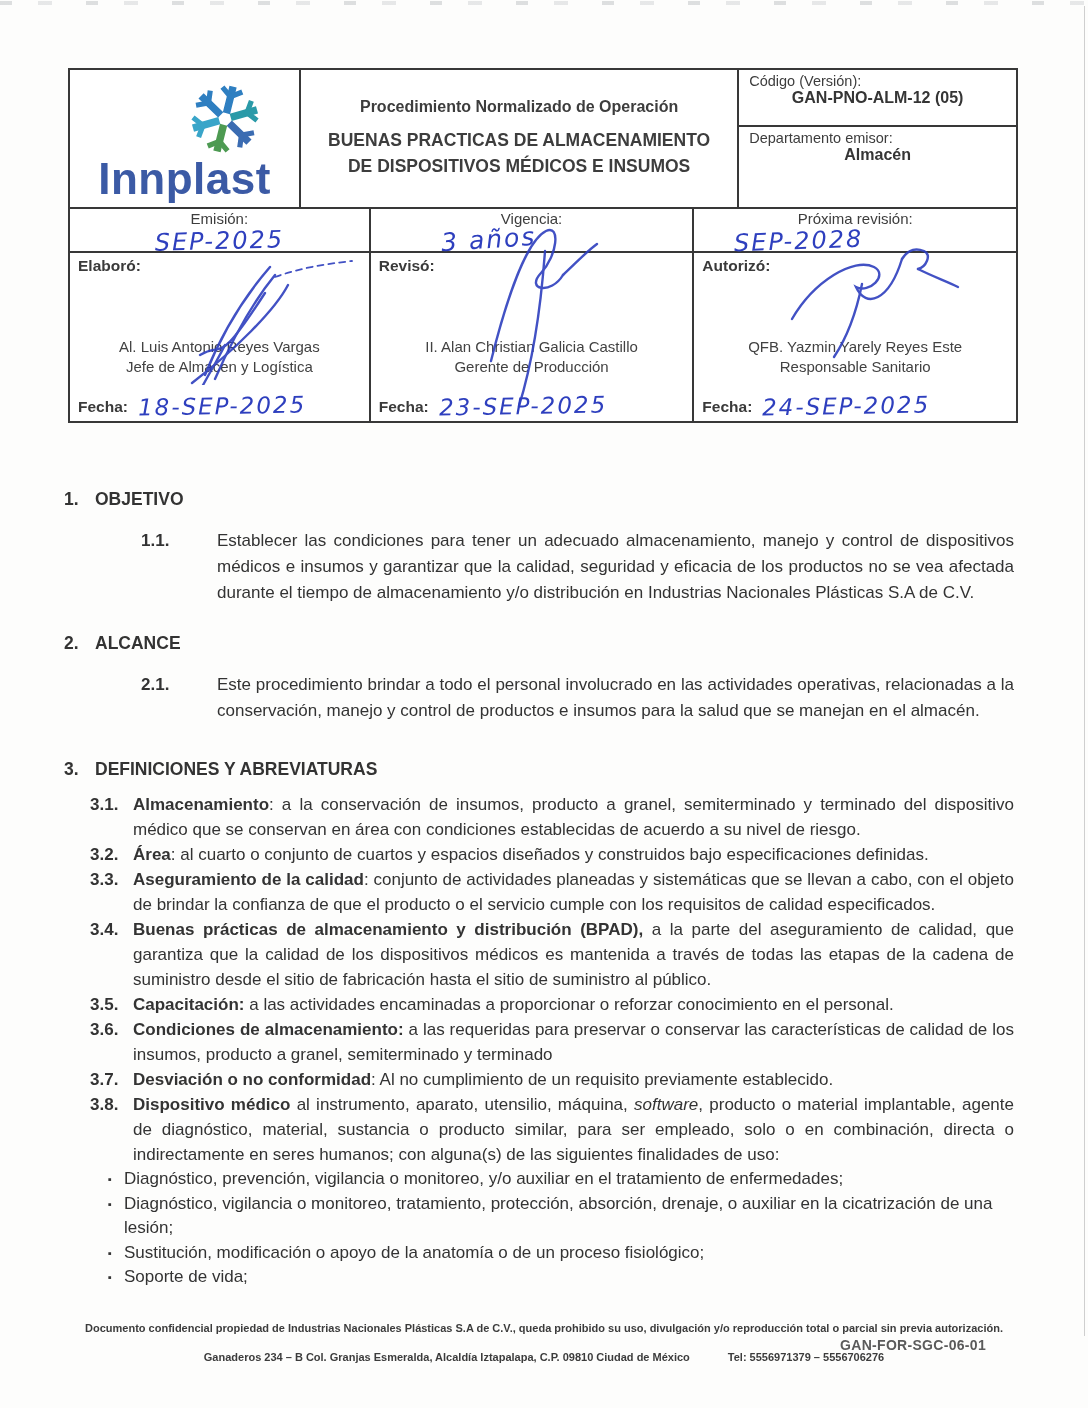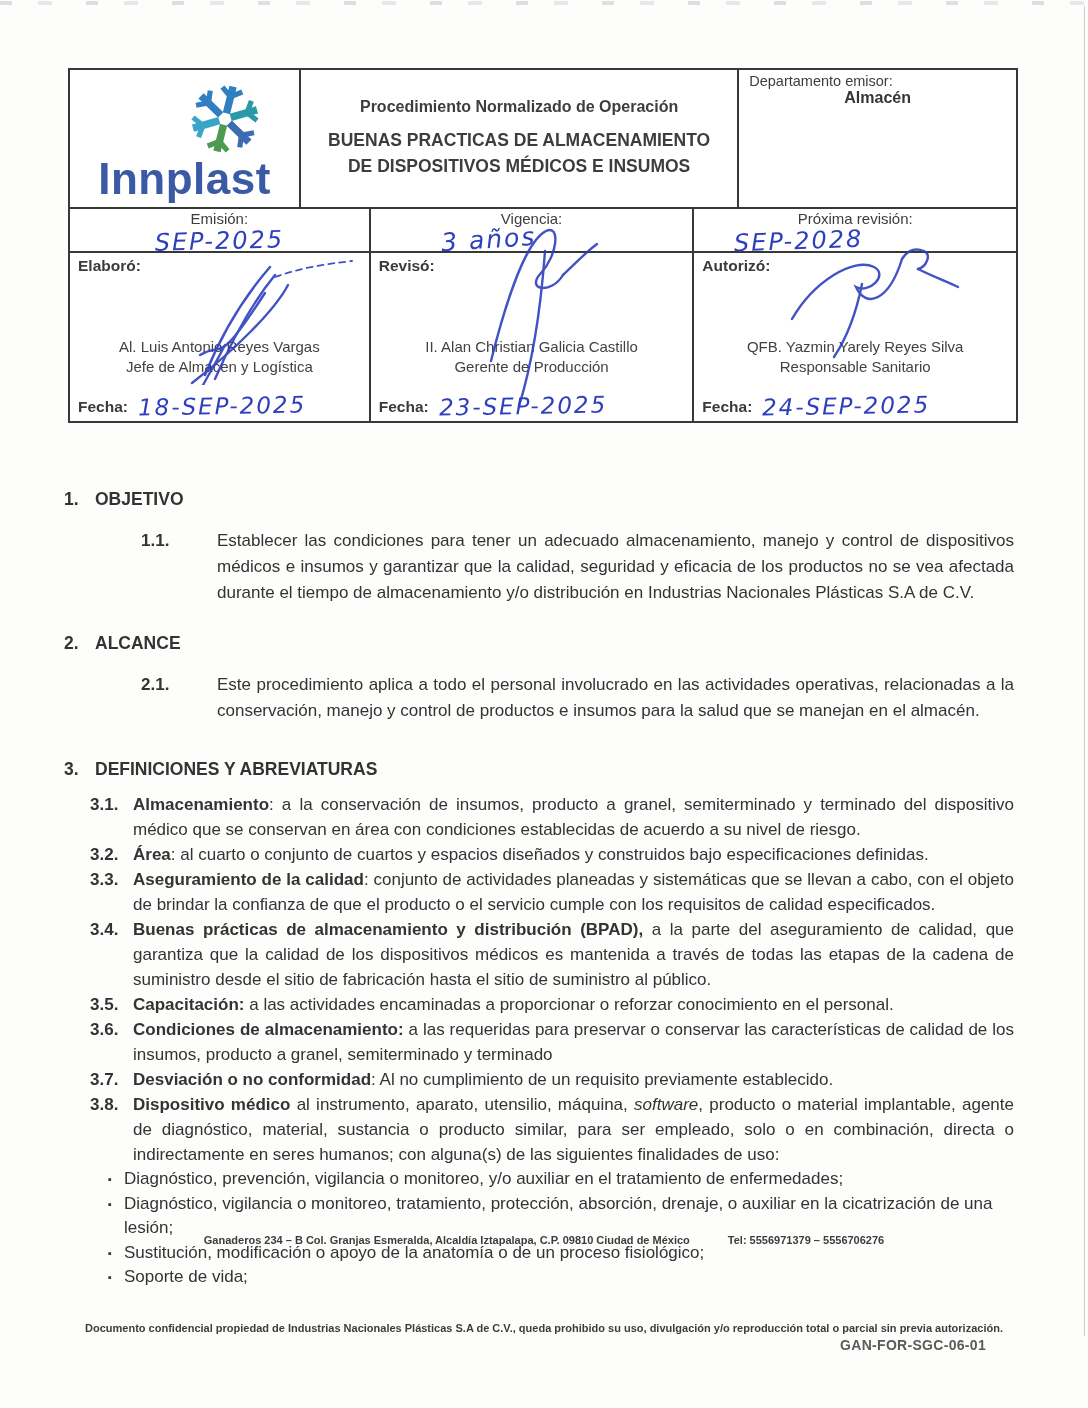--- a/index.html
+++ b/index.html
@@ -65,21 +65,21 @@
   .def .n{width:43px;flex-shrink:0;font-weight:bold;}
   .def .t{flex:1;text-align:justify;}
   .bullet{display:flex;margin-left:44px;line-height:24.5px;}
   .bullet .m{width:16px;flex-shrink:0;font-size:11px;line-height:24.5px;}
   .bullet .t{flex:1;} .mt16{margin-top:16px;} .mt24{margin-top:24px;}
   .mt32{margin-top:32px;} .mt10{margin-top:10px;}
   .ital{font-style:italic;}
 
   
   .footer{position:absolute;left:0;width:1088px;}
-  .f1{top:1234px;text-align:center;font-size:11px;font-weight:bold;color:#3c3c3c;}
+  .f1{top:1351px;text-align:center;font-size:11px;font-weight:bold;color:#3c3c3c;}
   .f1 .tel{margin-left:38px;}
   .f2{top:1322px;text-align:center;font-size:11px;font-weight:bold;color:#3c3c3c;}
   .f3{top:1337px;text-align:right;padding-right:102px;box-sizing:border-box;font-size:14px;font-weight:bold;color:#5a5a5a;letter-spacing:.3px;}
 </style>
 </head>
 <body>
 
 <div class="page">
   <div class="scan-top"></div>
   <div class="scan-right"></div>
@@ -122,20 +122,24 @@
               </g>
           </g>
         </svg>
         <div class="logo-text">Innplast</div>
       </div>
       <div class="cell b-r b-b title-cell">
         <div class="doc-type">Procedimiento Normalizado de Operación</div>
         <div class="doc-title">BUENAS PRACTICAS DE ALMACENAMIENTO DE DISPOSITIVOS MÉDICOS E INSUMOS</div>
       </div>
       <div class="cell b-b meta-col">
+        <div class="meta-cell m1">
+          <div class="lbl">Código (Versión):</div>
+          <div class="val">GAN-PNO-ALM-12 (05)</div>
+        </div>
         <div class="meta-cell m3">
           <div class="lbl">Departamento emisor:</div>
           <div class="val">Almacén</div>
         </div>
       </div>
     </div>
 
     <div class="row date-row">
       <div class="cell b-r b-b dc1">
         <span>Emisión:</span>
@@ -197,21 +201,21 @@
         <div class="sig-role">Autorizó:</div>
         <svg class="sig-svg" style="left:80px;top:-14px;" width="210" height="120" viewBox="0 0 210 120">
           <g fill="none" stroke="#2e3fbe" stroke-width="2.4" stroke-linecap="round" opacity=".9">
             <path d="M18,80 C40,42 80,18 100,28 C115,36 95,55 82,48 C92,70 115,62 128,20"></path>
             <path d="M128,20 C133,12 140,8 150,12 C158,16 152,28 144,30"></path>
             <path d="M144,30 C160,38 172,42 184,48"></path>
             <path d="M88,45 C82,75 72,100 60,118"></path>
           </g>
         </svg>
         <div class="sig-name">
-          <div>QFB. Yazmin Yarely Reyes Silva</div>
+          <div>QFB. Yazmin Yarely Reyes Este</div>
           <div>Responsable Sanitario</div>
         </div>
         <div class="sig-fecha">
           <span class="flabel">Fecha:</span>
           <span class="hand">24-SEP-2025</span>
         </div>
       </div>
     </div>
   </div>
 
@@ -225,21 +229,21 @@
       <span class="n">1.1.</span>
       <span class="t">Establecer las condiciones para tener un adecuado almacenamiento, manejo y control de dispositivos médicos e insumos y garantizar que la calidad, seguridad y eficacia de los productos no se vea afectada durante el tiempo de almacenamiento y/o distribución en  Industrias Nacionales Plásticas S.A de C.V.</span>
     </div>
 
     <div class="h-sec mt24">
       <span class="n">2.</span>
       <span>ALCANCE</span>
     </div>
     <div class="para mt16">
       <span class="n">2.1.</span>
-      <span class="t">Este procedimiento aplica a todo el personal involucrado en las actividades operativas, relacionadas a la conservación, manejo y control de productos e insumos para la salud que se manejan en el almacén.</span>
+      <span class="t">Este procedimiento brindar a todo el personal involucrado en las actividades operativas, relacionadas a la conservación, manejo y control de productos e insumos para la salud que se manejan en el almacén.</span>
     </div>
 
     <div class="h-sec mt32">
       <span class="n">3.</span>
       <span>DEFINICIONES Y ABREVIATURAS</span>
     </div>
 
     <div class="def mt10">
       <span class="n">3.1.</span>
       <span class="t"><b>Almacenamiento</b><span>: a la conservación de insumos, producto a granel, semiterminado y terminado del dispositivo médico que se conservan en área con condiciones establecidas de acuerdo a su nivel de riesgo.</span></span>

